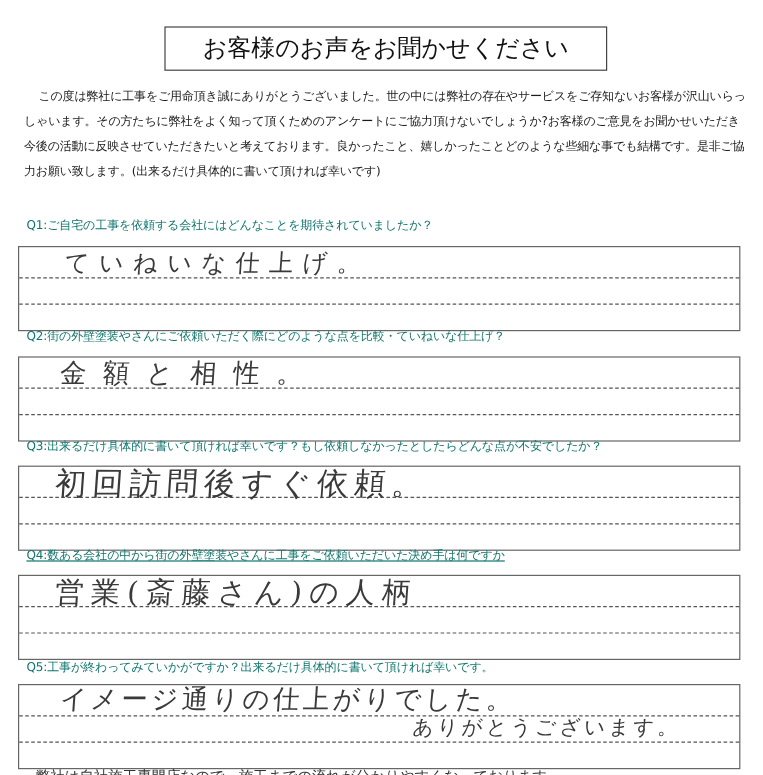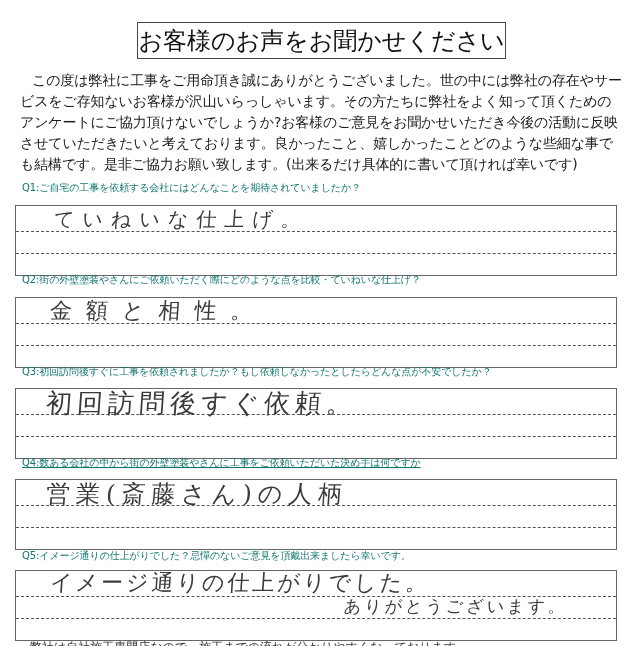--- a/index.html
+++ b/index.html
@@ -4,25 +4,25 @@
 <style>
   html, body { margin: 0; padding: 0; background: #ffffff; }
   body {
     width: 636px; height: 646px; overflow: hidden; position: relative;
     font-family: "DejaVu Sans", "Liberation Sans", sans-serif; color: #1a1a1a;
   }
   .title-box {
     position: absolute; left: 137px; top: 22px; width: 369px; height: 37px;
     border: 1px solid #444; box-sizing: border-box;
     display: flex; align-items: center; justify-content: center;
-    font-size: 24px; letter-spacing: 0px; color: #111;
+    font-size: 20px; letter-spacing: 0px; color: #111;
   }
   .intro {
     position: absolute; left: 20px; top: 70px; width: 604px;
-    font-size: 14px; line-height: 21px; color: #1a1a1a;
+    font-size: 10px; line-height: 21px; color: #1a1a1a;
     text-indent: 12px; letter-spacing: -0.15px;
   }
   .q-label {
     position: absolute; left: 22px; font-size: 10px; color: #0f766e;
     white-space: nowrap; letter-spacing: -0.1px;
   }
   .answer-box {
     position: absolute; left: 15px; width: 602px; height: 71px;
     border: 1px solid #666; box-sizing: border-box; background: #fff;
   }
@@ -56,35 +56,35 @@
   <div class="handwriting" style="left:38px; top:0px; font-size:20px; letter-spacing:8px;">ていねいな仕上げ。</div>
 </div>
 
 <div class="q-label" style="top:273px;">Q2:街の外壁塗装やさんにご依頼いただく際にどのような点を比較・ていねいな仕上げ？</div>
 <div class="answer-box" style="top:297px;">
   <div class="dash d1"></div>
   <div class="dash d2"></div>
   <div class="handwriting" style="left:34px; top:-2px; font-size:22px; letter-spacing:14px;">金額と相性。</div>
 </div>
 
-<div class="q-label" style="top:365px;">Q3:初回訪問後すぐに工事を依頼されましたか？もし依頼しなかったとしたらどんな点が不安でしたか？</div>
+<div class="q-label" style="top:365px;">Q3:出来るだけ具体的に書いて頂ければ幸いです？もし依頼しなかったとしたらどんな点が不安でしたか？</div>
 <div class="answer-box" style="top:388px;">
   <div class="dash d1"></div>
   <div class="dash d2"></div>
   <div class="handwriting" style="left:30px; top:-3px; font-size:26px; letter-spacing:5px;">初回訪問後すぐ依頼。</div>
 </div>
 
 <div class="q-label" style="top:456px;text-decoration:underline;">Q4:数ある会社の中から街の外壁塗装やさんに工事をご依頼いただいた決め手は何ですか</div>
 <div class="answer-box" style="top:479px;">
   <div class="dash d1"></div>
   <div class="dash d2"></div>
   <div class="handwriting" style="left:30px; top:-2px; font-size:24px; letter-spacing:6px;">営業(斎藤さん)の人柄</div>
 </div>
 
-<div class="q-label" style="top:549px;">Q5:イメージ通りの仕上がりでした？忌憚のないご意見を頂戴出来ましたら幸いです。</div>
+<div class="q-label" style="top:549px;">Q5:工事が終わってみていかがですか？出来るだけ具体的に書いて頂ければ幸いです。</div>
 <div class="answer-box" style="top:570px; height:71px;">
   <div class="dash d1"></div>
   <div class="dash d2"></div>
   <div class="handwriting" style="left:34px; top:-3px; font-size:22px; letter-spacing:3px;">イメージ通りの仕上がりでした。</div>
   <div class="handwriting" style="left:328px; top:24px; font-size:17px; letter-spacing:3px;">ありがとうございます。</div>
 </div>
 
 <div class="bottom-cut">弊社は自社施工専門店なので、施工までの流れが分かりやすくなっております。</div>
 
 </body></html>

